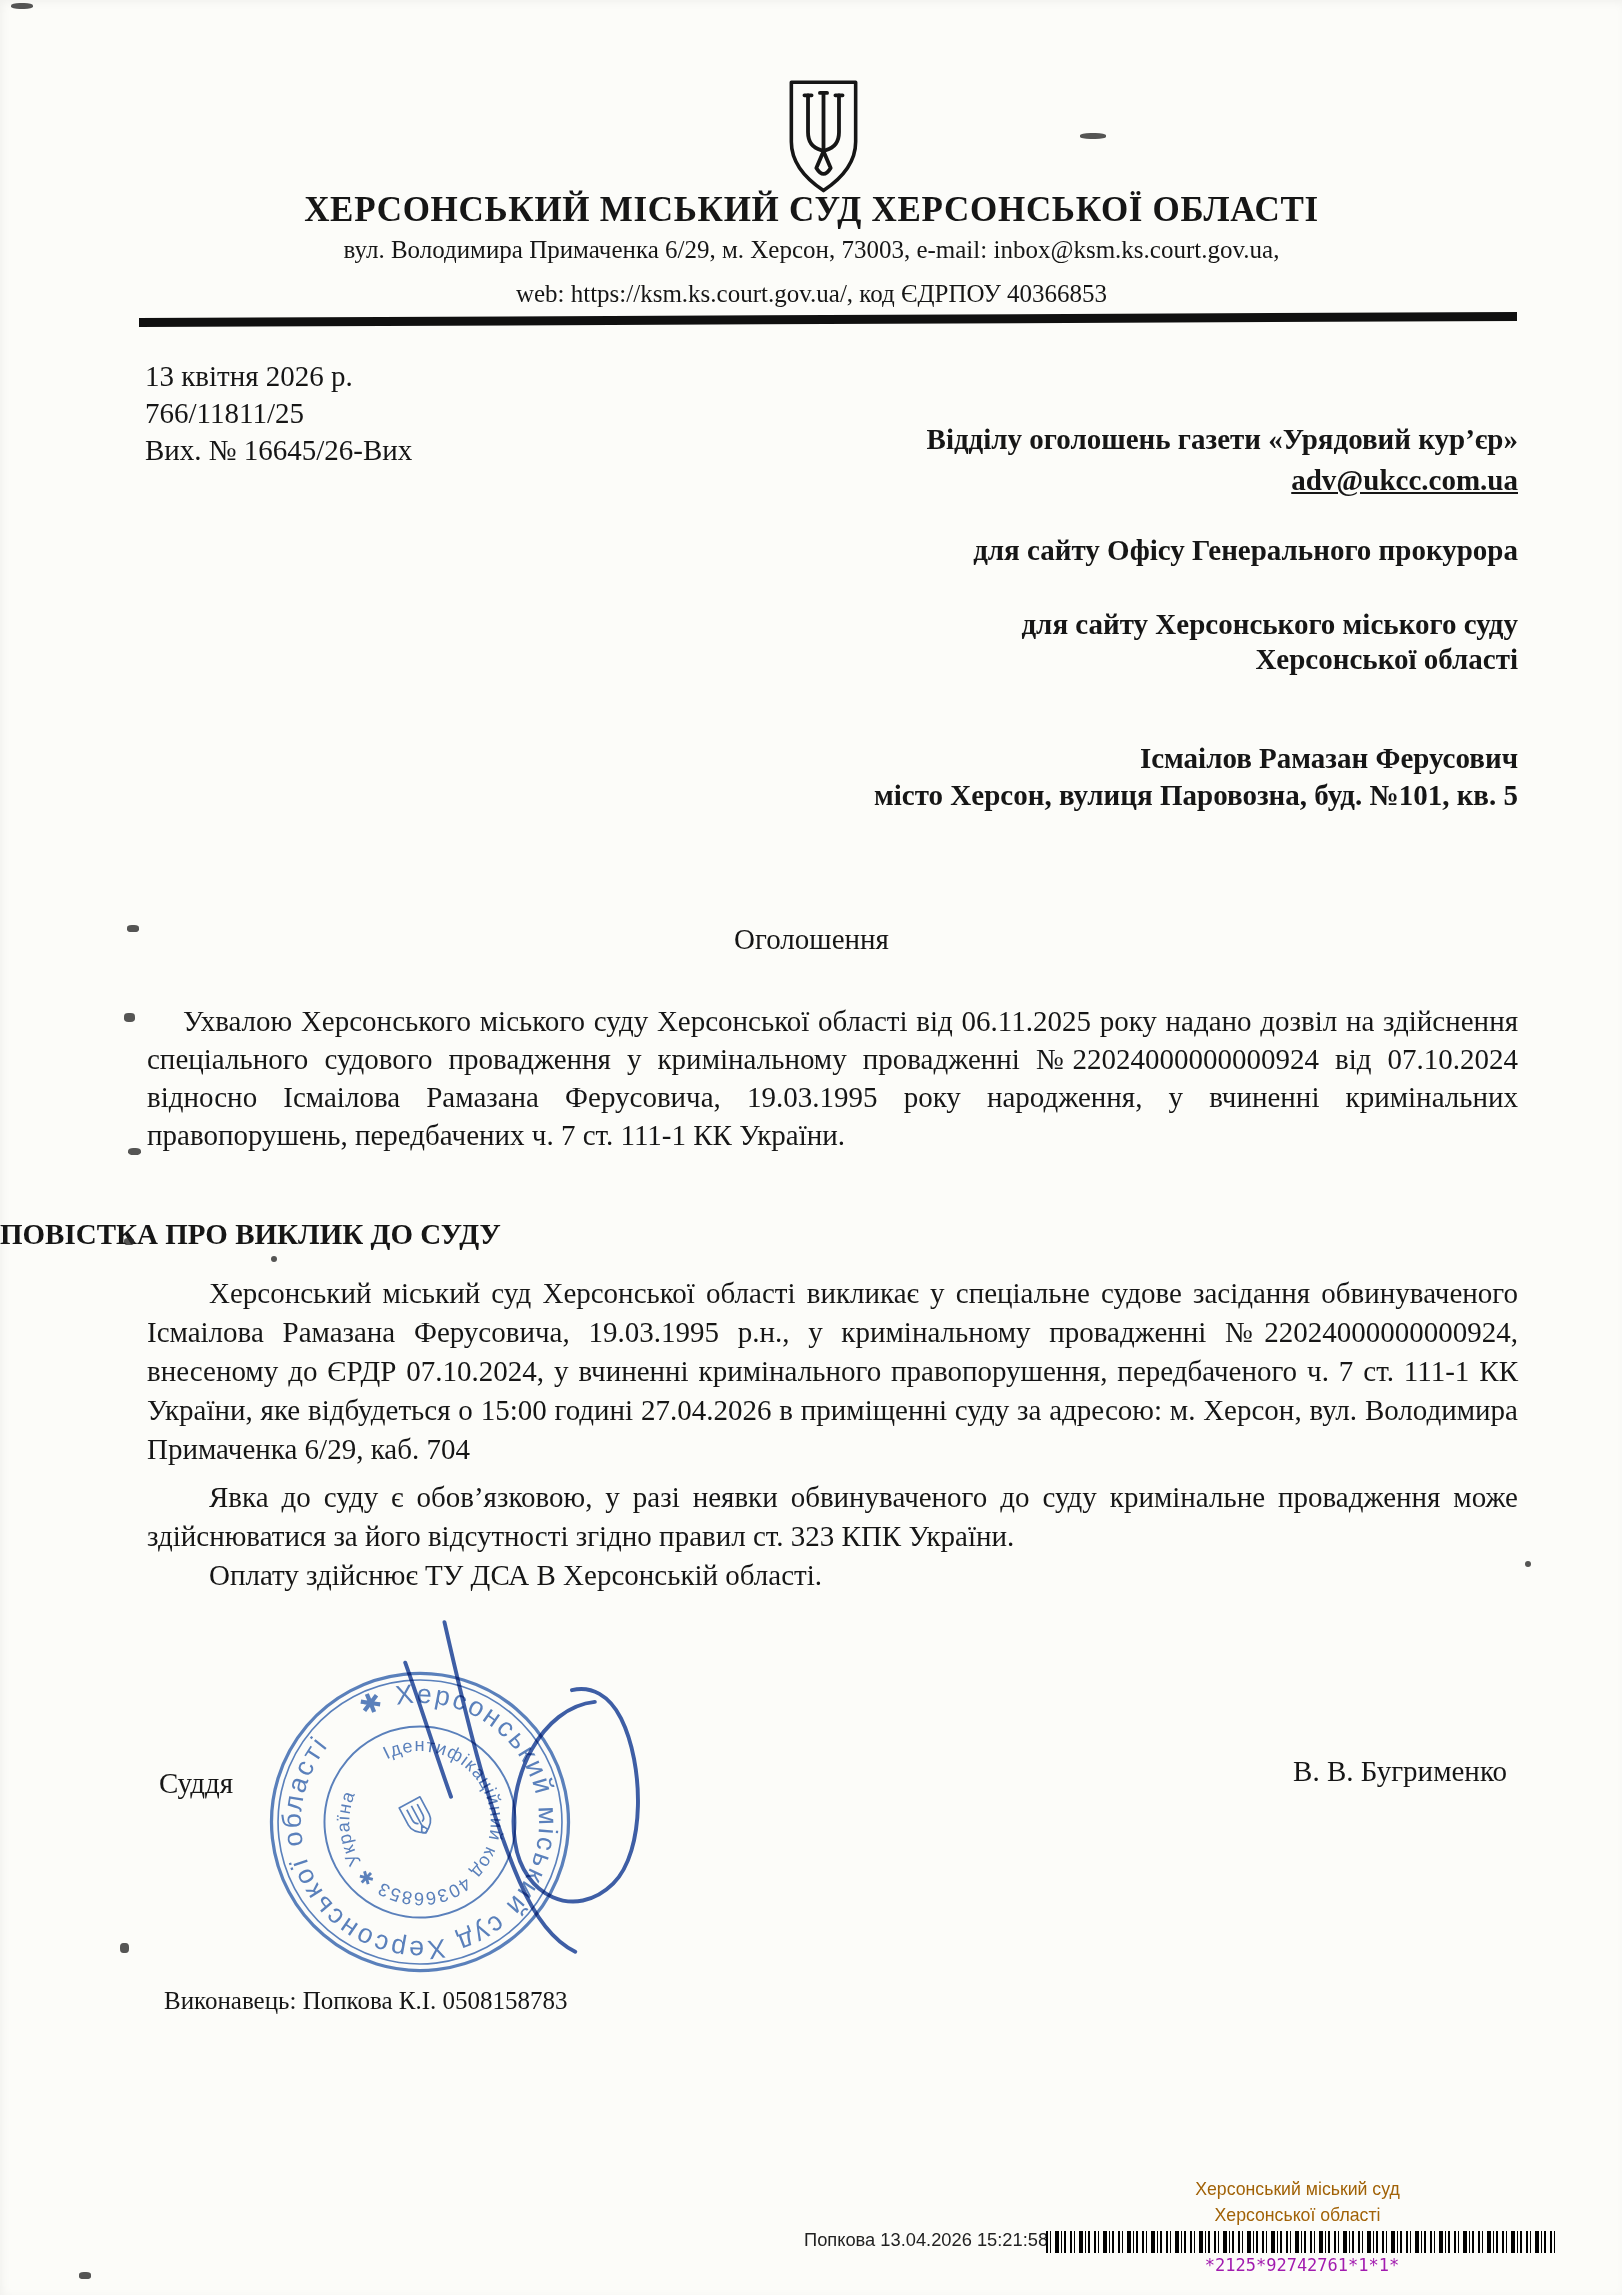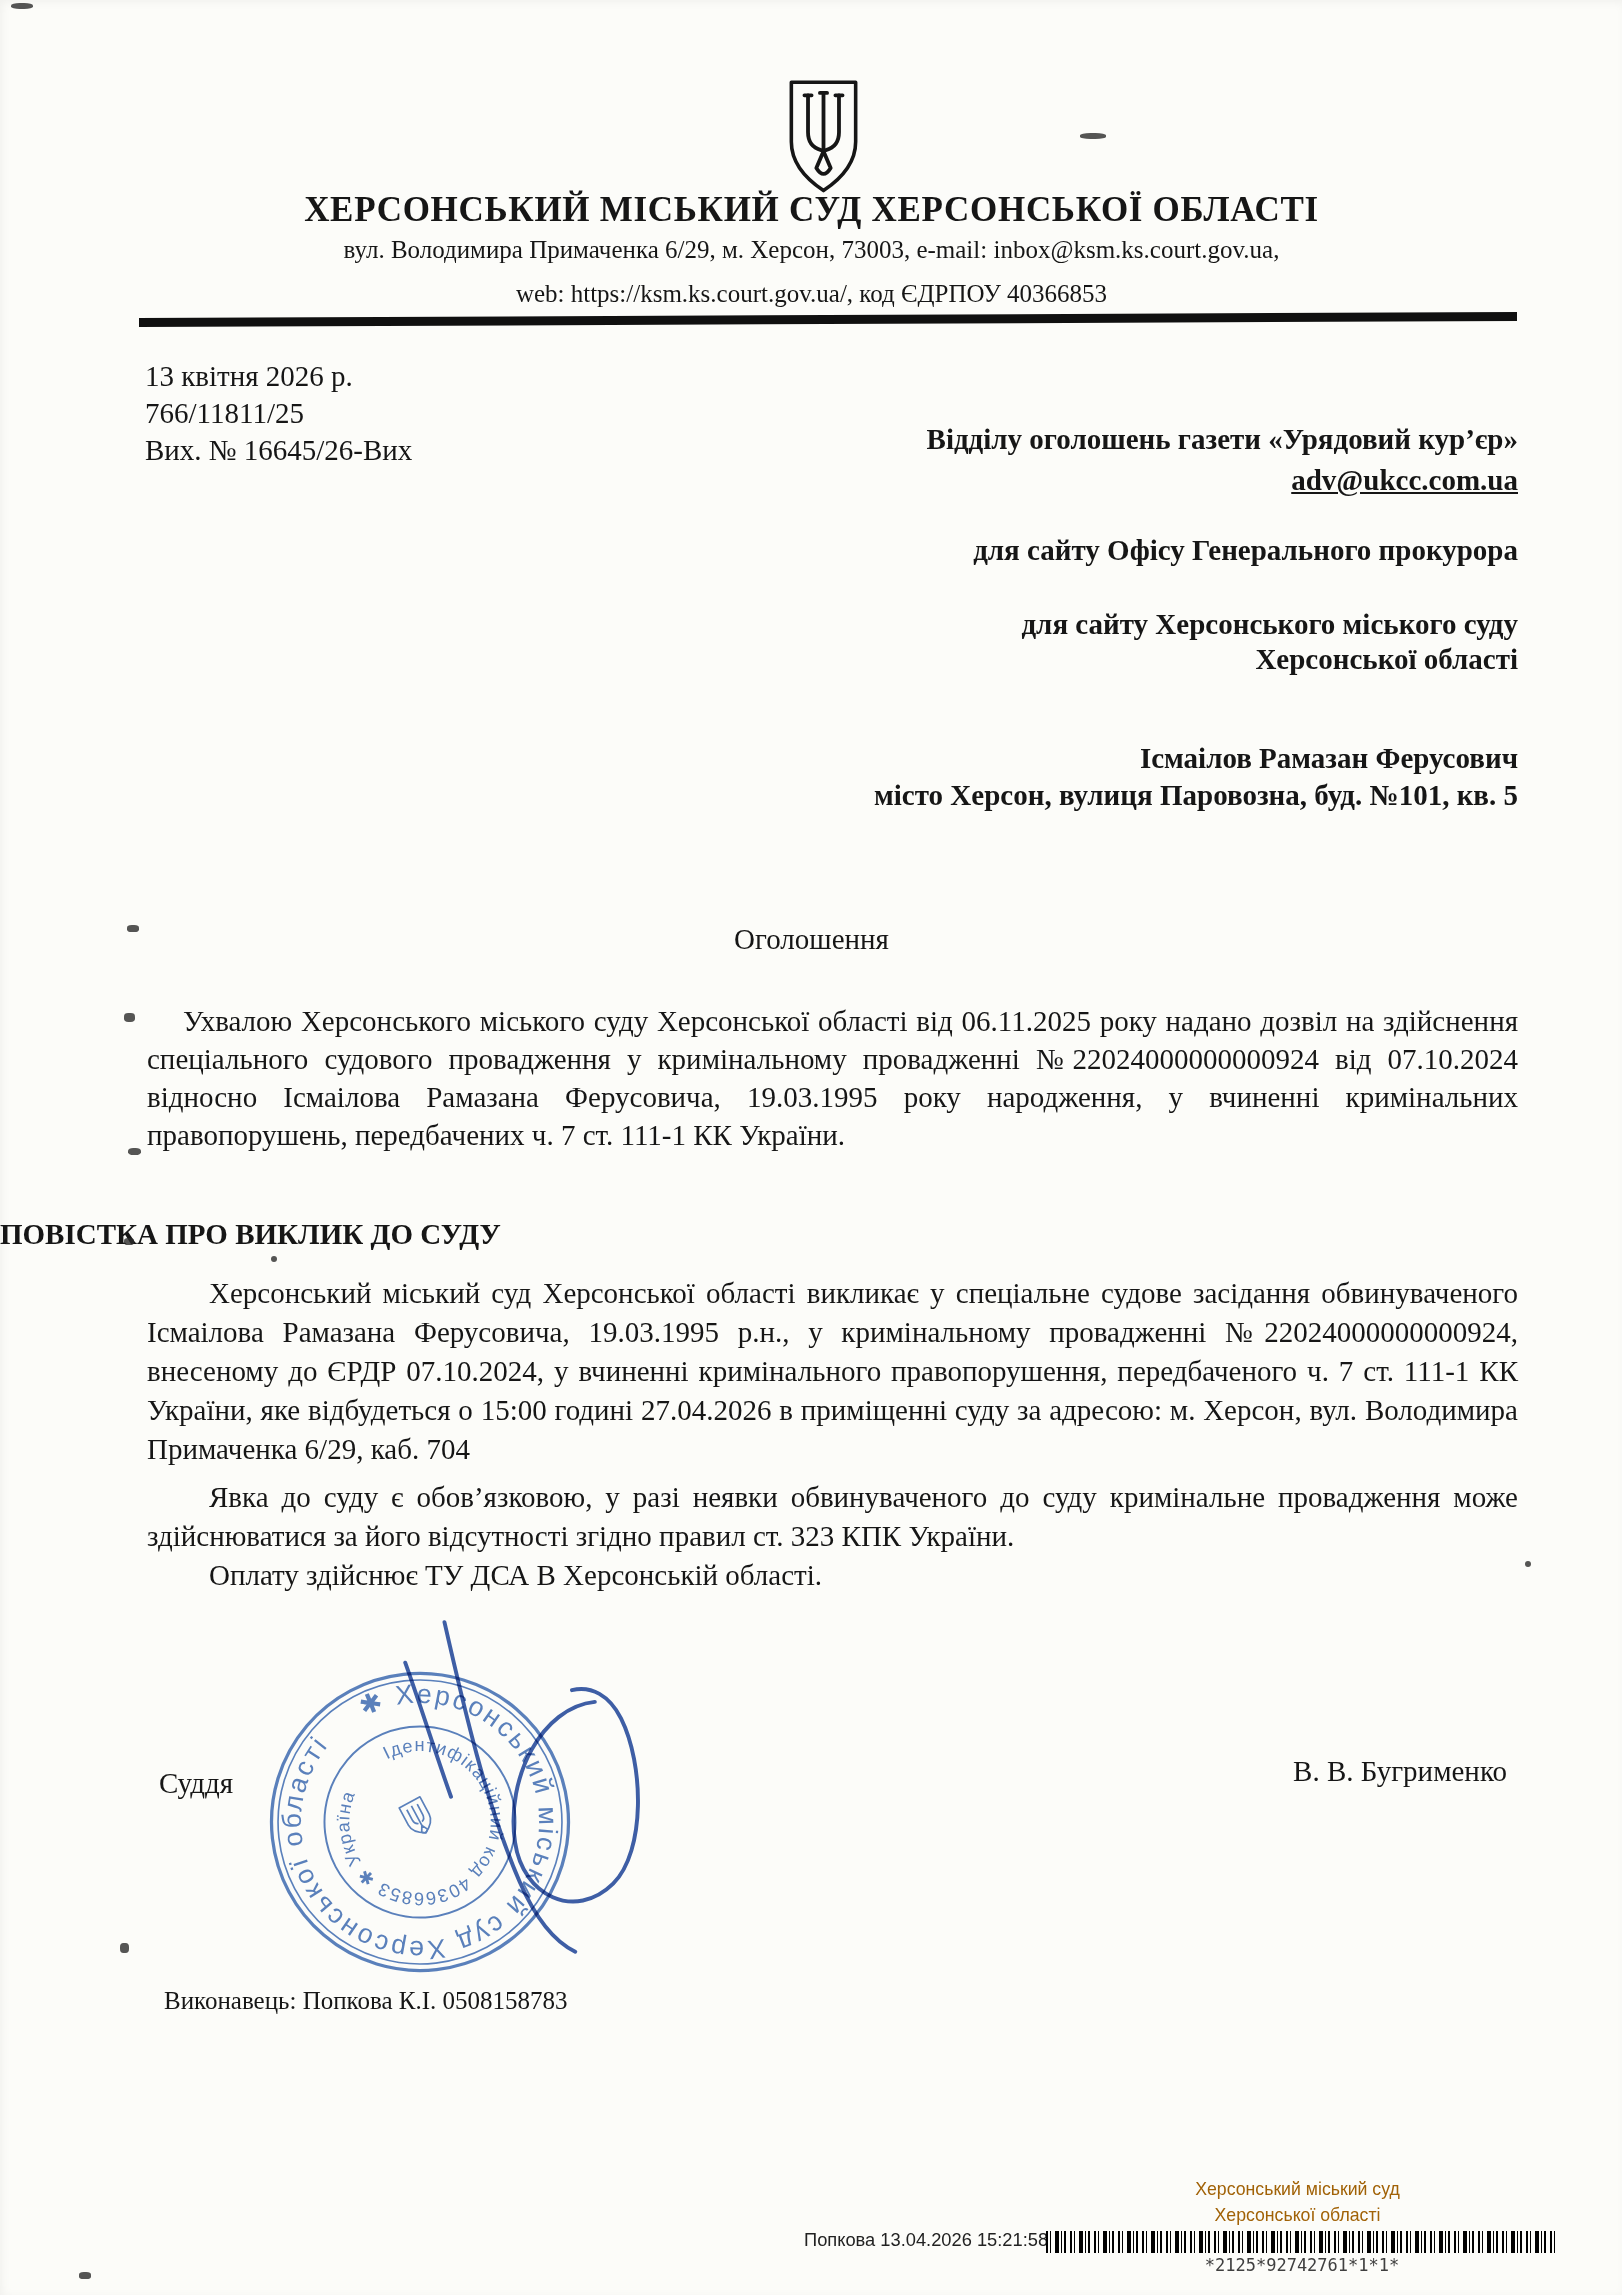--- a/index.html
+++ b/index.html
@@ -53,21 +53,21 @@
   .barcode-wrap{left:1046px;top:2231px;width:512px;text-align:center;}
   .barcode{
     width:512px;height:22px;
     background-image:repeating-linear-gradient(90deg,
       #000 0px,#000 2px,transparent 2px,transparent 3.9px,
       #000 3.9px,#000 5.2px,transparent 5.2px,transparent 9.2px,
       #000 9.2px,#000 13px,transparent 13px,transparent 15px,
       #000 15px,#000 16.4px,transparent 16.4px,transparent 18.3px,
       #000 18.3px,#000 20px,transparent 20px,transparent 24px);
   }
-  .barcode-text{font-family:"DejaVu Sans Mono",monospace;font-size:17px;margin-top:2px;color:#404040;}
+  .barcode-text{font-family:"DejaVu Sans Mono",monospace;font-size:17px;margin-top:2px;color:#a21caf;}
   
   .speck{position:absolute;background:#2b2b2b;opacity:.8;border-radius:40%;}
 </style>
 </head>
 <body>
 
 <div id="page">
 
   <svg class="abs emblem" viewBox="0 0 68 100">
     <g fill="none" stroke="#161616" stroke-width="3" stroke-linejoin="round">

